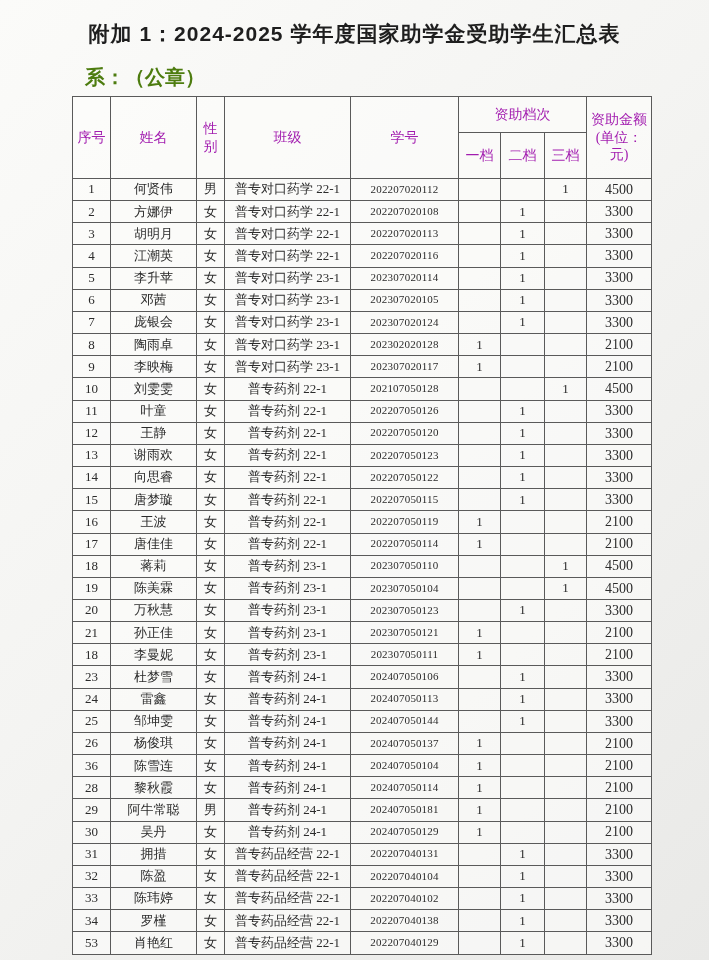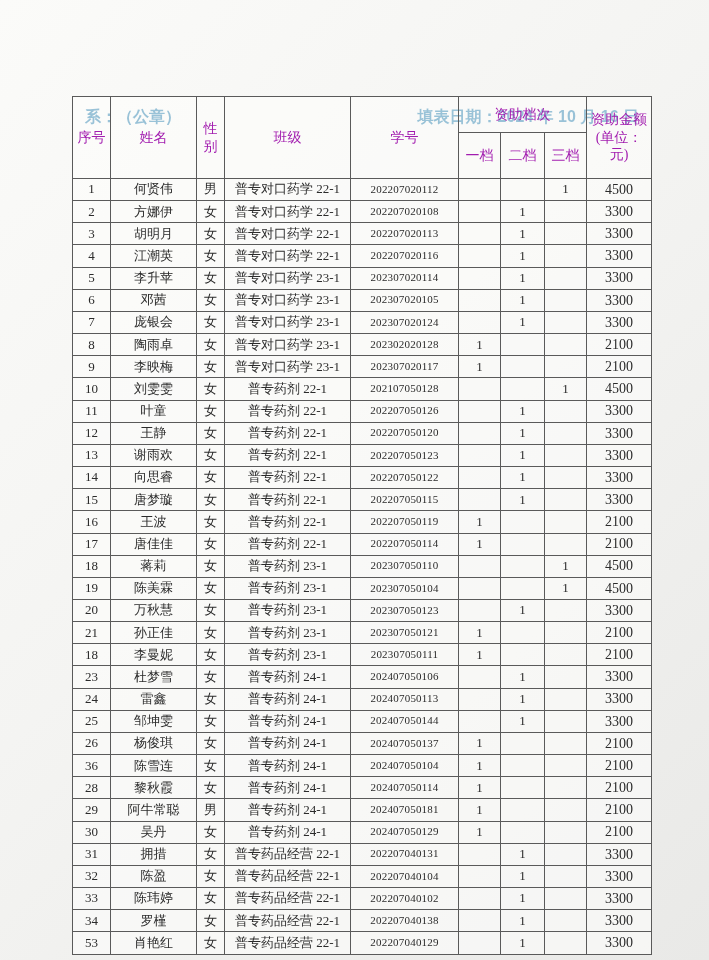--- a/index.html
+++ b/index.html
@@ -16,21 +16,21 @@
     position: absolute; top: 20px; left: 0; width: 100%;
     text-align: center;
     font-family: "Liberation Sans", "DejaVu Sans", sans-serif;
     font-size: 21px; font-weight: bold; color: #1e1e1e;
     letter-spacing: 1px;
   }
   .sub-line {
     position: absolute; top: 64px; left: 85px; right: 70px;
     display: flex; justify-content: space-between;
     font-family: "Liberation Sans", "DejaVu Sans", sans-serif;
-    font-size: 16px; font-weight: bold; color: #0369a1; margin-top: 43px;
+    font-size: 20px; font-weight: bold; color: #4d7c0f;
   }
 
   table.grant-table {
     position: absolute; left: 72px; top: 96px;
     width: 579px; height: 859px;
     border-collapse: collapse; table-layout: fixed;
     background: rgba(253,253,252,0.6);
   }
   .grant-table th, .grant-table td {
     border: 1px solid #5a5a5a;
@@ -45,24 +45,24 @@
   .grant-table td.col-id { font-size: 11px; letter-spacing: 0.2px; }
   .grant-table tbody tr { height: 22px; }
   tr.subhead { height: 46px; }
   tr.grouphead { height: 36px; }
 </style>
 </head>
 <body>
 
 <div class="page">
 
+  <div class="doc-title">附加 1：2024-2025 学年度国家助学金受助学生汇总表</div>
 
   <div class="sub-line">
     <span>系：（公章）</span>
-    <span>填表日期：2024 年 10 月 16 日</span>
   </div>
 
   <table class="grant-table">
     <colgroup>
       <col style="width:38px">
         <col style="width:86px">
         <col style="width:28px">
       <col style="width:126px">
         <col style="width:108px">
         <col style="width:42px">

